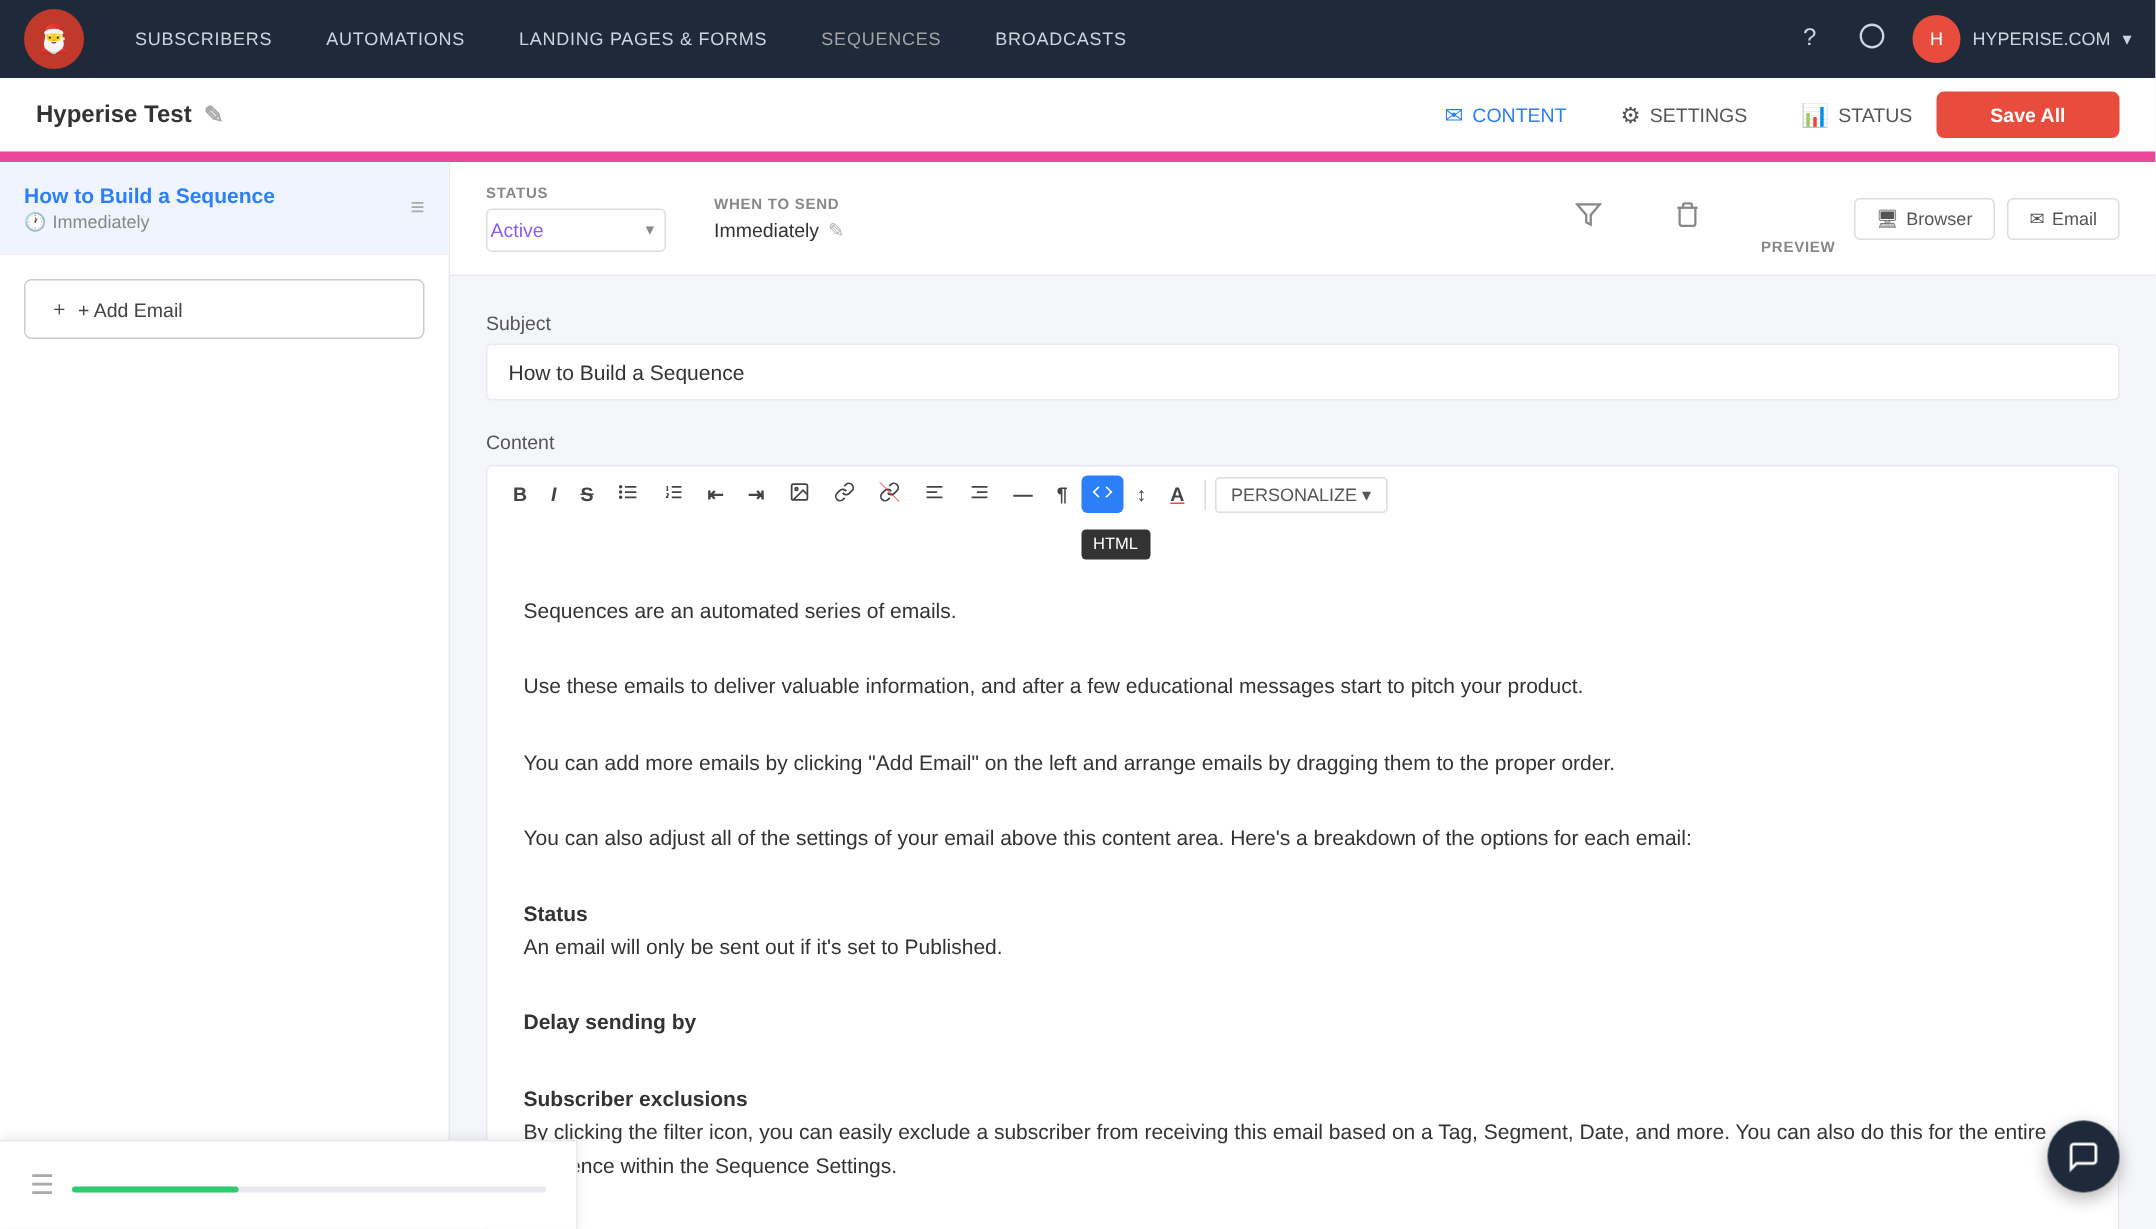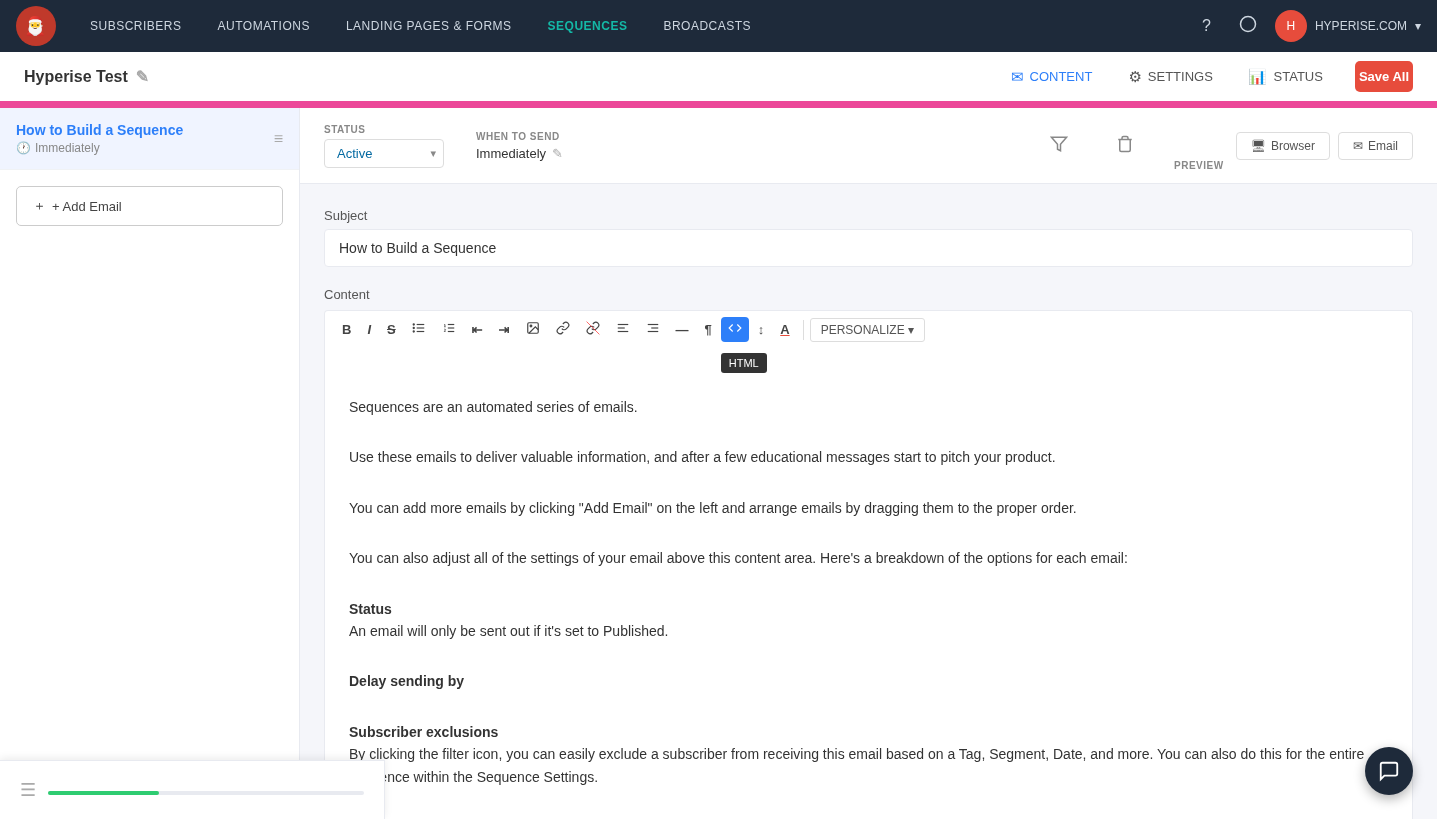--- a/index.html
+++ b/index.html
@@ -26,21 +26,21 @@
     .top-nav a {
       color: #cdd6e0;
       text-decoration: none;
       font-size: 12px;
       font-weight: 500;
       letter-spacing: 0.5px;
       padding: 6px 14px;
       border-radius: 4px;
       text-transform: uppercase;
     }
-    .top-nav a.active { color: #14b8a6; font-weight: 700; }
+    .top-nav a.active { color: #a3a3a3; font-weight: 400; }
     .top-nav .spacer { flex: 1; }
     .top-nav .icon-btn {
       color: #cdd6e0;
       background: none;
       border: none;
       cursor: pointer;
       font-size: 16px;
       padding: 6px 10px;
       border-radius: 50%;
     }
@@ -84,26 +84,25 @@
       font-size: 13px;
       font-weight: 500;
       border-radius: 4px;
     }
     .sub-header .tab-item.active { color: #2d7ff9; }
     .sub-header .tab-item .tab-icon { font-size: 15px; }
     .save-all-btn {
       background: #e74c3c;
       color: white;
       border: none;
-      padding: 8px 4px;
+      padding: 8px 36px;
       border-radius: 5px;
       font-size: 13px;
       font-weight: 600;
       cursor: pointer;
-      margin-left: 16px;
     }
 
     
     .main-layout {
       display: flex;
       height: calc(100vh - 52px - 56px);
       overflow: hidden;
     }
 
     
@@ -160,23 +159,23 @@
       display: flex;
       align-items: center;
       gap: 32px;
       flex-shrink: 0;
     }
     .setting-group { display: flex; flex-direction: column; gap: 4px; }
     .setting-label { font-size: 10px; font-weight: 600; color: #888; text-transform: uppercase; letter-spacing: 0.5px; }
     .status-select {
       border: 1px solid #ddd;
       border-radius: 4px;
-      padding: 6px 28px 6px 12px;
+      padding: 6px 28px 6px 2px;
       font-size: 13px;
-      color: #0369a1;
+      color: #8b5cf6;
       background: white;
       appearance: none;
       cursor: pointer;
       min-width: 120px;
     }
     .when-to-send {
       display: flex; align-items: center; gap: 6px;
       font-size: 13px; color: #333;
     }
     .when-to-send .edit-icon { color: #aaa; cursor: pointer; font-size: 13px; }

